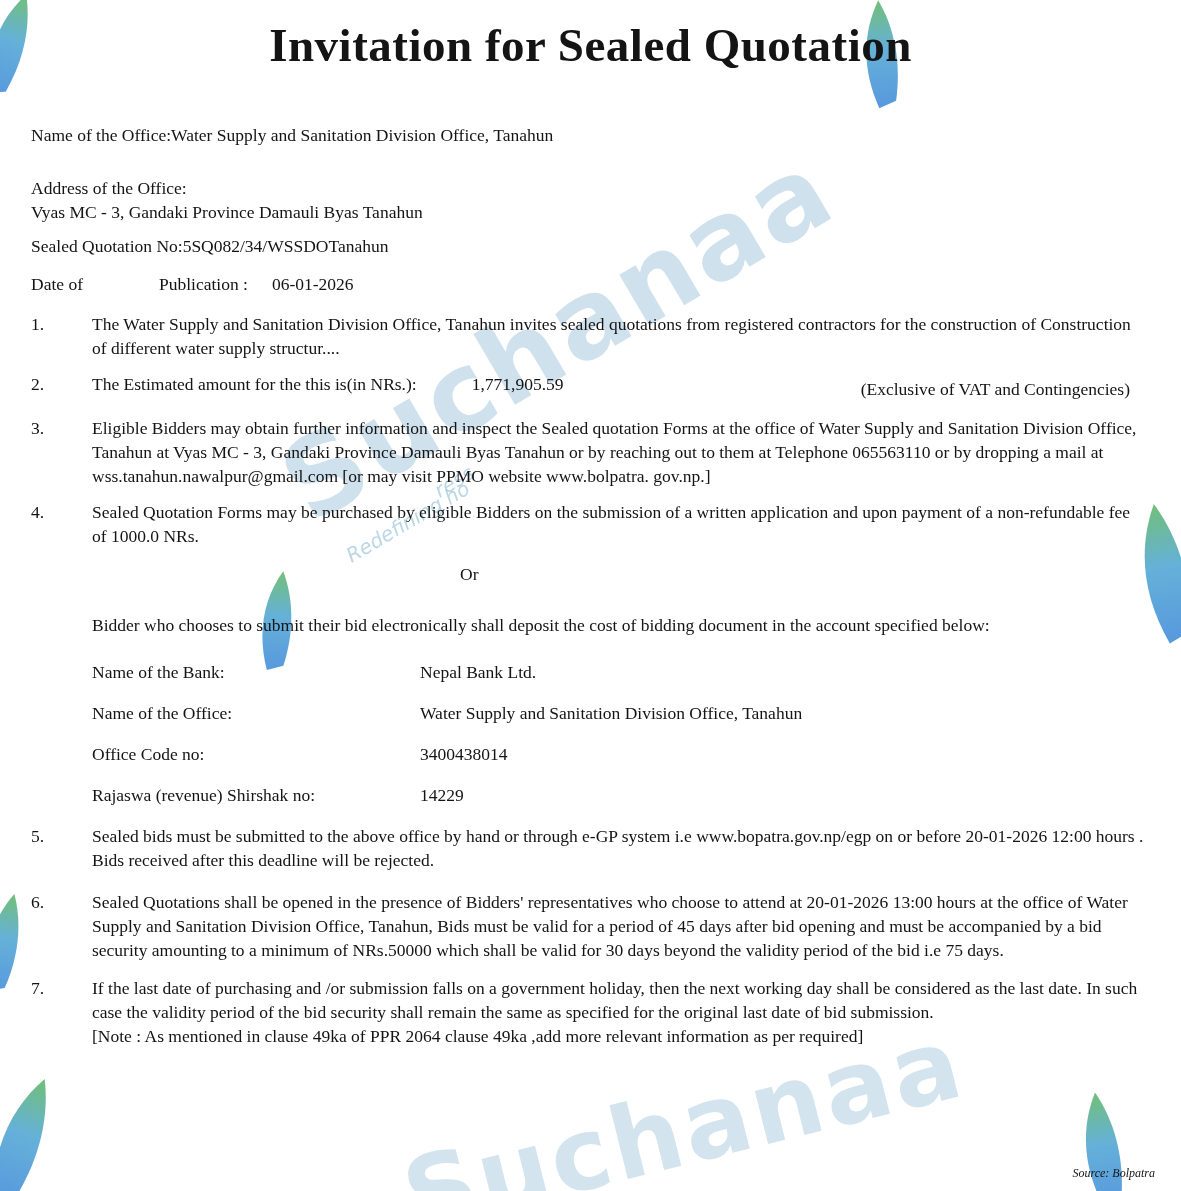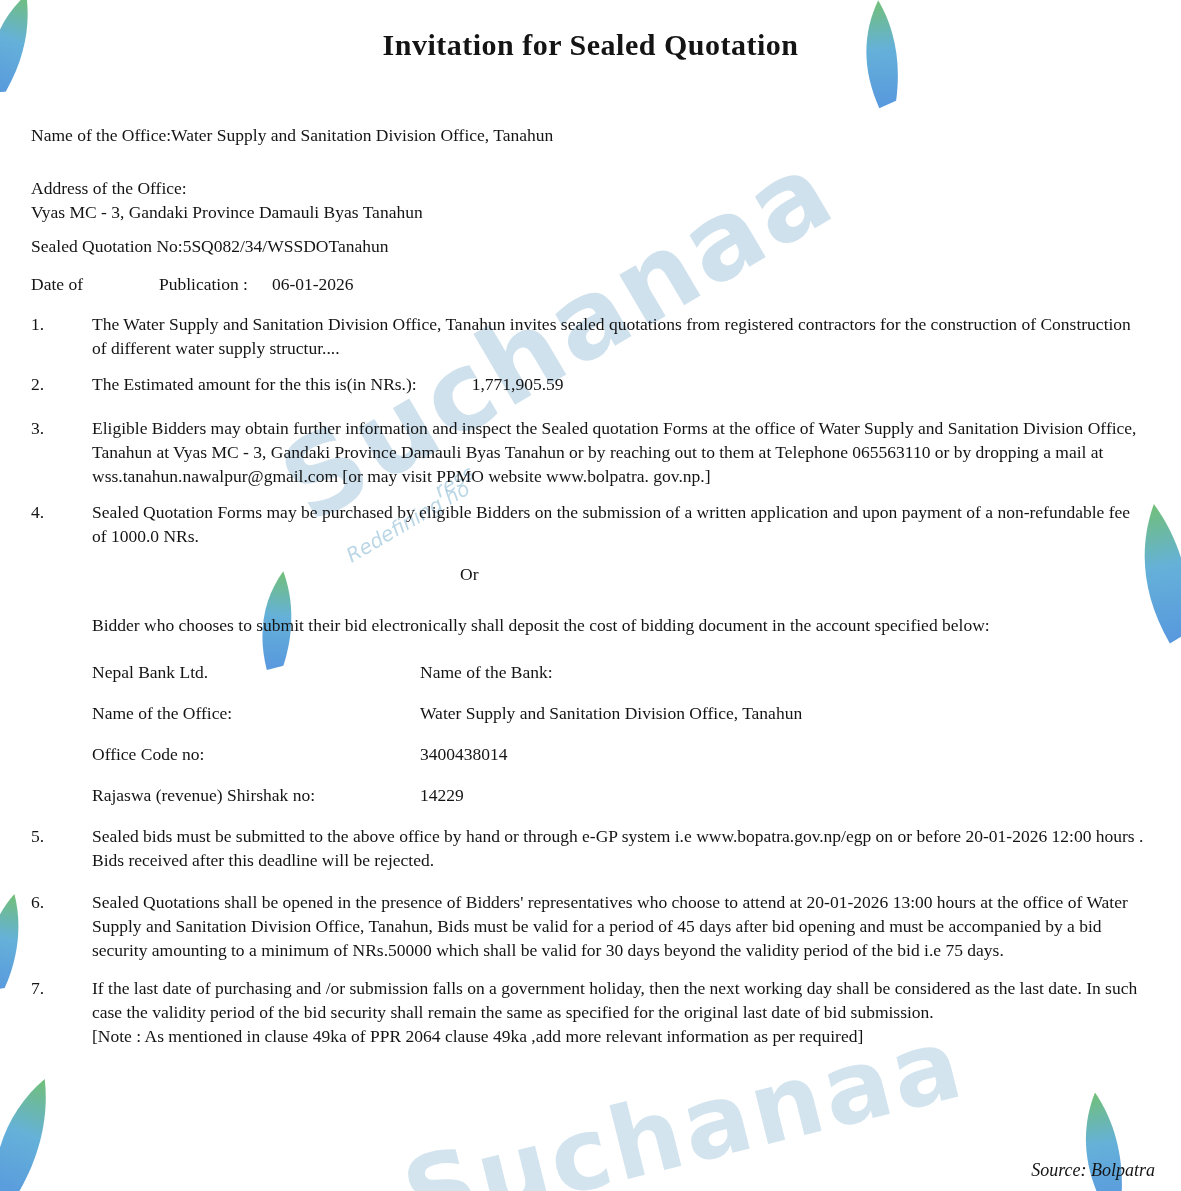--- a/index.html
+++ b/index.html
@@ -41,21 +41,21 @@
   
   .content {
     position:relative; z-index:2;
     padding:0 33px 0 31px;
     font-size:17.5px; line-height:24px;
   }
   .doc-title {
     position:relative; z-index:2;
     padding-top:23px;
     text-align:center;
-    font-size:30px; line-height:44px; font-weight:700;
+    font-size:47px; line-height:44px; font-weight:700;
     letter-spacing:0.5px;
   }
   .field-name      { margin-top:56px; }
   .field-addr      { margin-top:29px; }
   .field-quotation { margin-top:10px; }
   .field-pub       { margin-top:14px; display:flex; }
   .pub-label2      { margin-left:76px; }
   .pub-date        { margin-left:24px; }
 
   .item { display:grid; grid-template-columns:61px 1fr; }
@@ -73,21 +73,21 @@
 
   .or-line   { margin-top:14px; margin-left:429px; }
   .intro     { margin-top:27px; margin-left:61px; }
   .bank-table{ margin-top:23px; margin-left:61px; }
   .bank-row  { display:grid; grid-template-columns:328px 1fr; margin-bottom:17px; }
   .after-bank{ margin-top:0; }
 
   .source-note {
     position:absolute; z-index:2;
     right:26px; bottom:10px;
-    font-style:italic; font-size:18px;
+    font-style:italic; font-size:12px;
     font-family:"Liberation Serif", serif;
   }
 </style>
 </head>
 <body>
 
 <div class="page">
 
   <svg width="0" height="0" style="position:absolute" aria-hidden="true">
     <defs>
@@ -147,41 +147,42 @@
     <div class="item item-1">
       <span class="item-no">1.</span>
       <span class="item-text">The Water Supply and Sanitation Division Office, Tanahun invites sealed quotations from registered contractors for the construction of Construction of different water supply structur....</span>
     </div>
 
     <div class="item item-2">
       <span class="item-no">2.</span>
       <span class="item-text est-row">
         <span>The Estimated amount for the this is(in NRs.):</span>
         <span class="est-amount">1,771,905.59</span>
+        <span class="vat-note">(Exclusive of VAT and Contingencies)</span>
       </span>
     </div>
 
     <div class="item item-3">
       <span class="item-no">3.</span>
       <span class="item-text">Eligible Bidders may obtain further information and inspect the Sealed quotation Forms at the office of Water Supply and Sanitation Division Office, Tanahun at Vyas MC - 3, Gandaki Province Damauli Byas Tanahun  or by reaching out to them at Telephone 065563110 or by dropping a mail at wss.tanahun.nawalpur@gmail.com [or may visit PPMO website www.bolpatra. gov.np.]</span>
     </div>
 
     <div class="item item-4">
       <span class="item-no">4.</span>
       <span class="item-text">Sealed Quotation Forms may be purchased by eligible Bidders on the submission of a written application and upon payment of a non-refundable fee of 1000.0 NRs.</span>
     </div>
 
     <p class="or-line">Or</p>
 
     <p class="intro">Bidder who chooses to submit their bid electronically shall deposit the cost of bidding document in the account specified below:</p>
 
     <div class="bank-table">
       <div class="bank-row">
+        <span>Name of the Bank:</span>
         <span>Nepal Bank Ltd.</span>
-        <span>Name of the Bank:</span>
       </div>
       <div class="bank-row">
         <span>Name of the Office:</span>
         <span>Water Supply and Sanitation Division Office, Tanahun</span>
       </div>
       <div class="bank-row">
         <span>Office Code no:</span>
         <span>3400438014</span>
       </div>
       <div class="bank-row">

